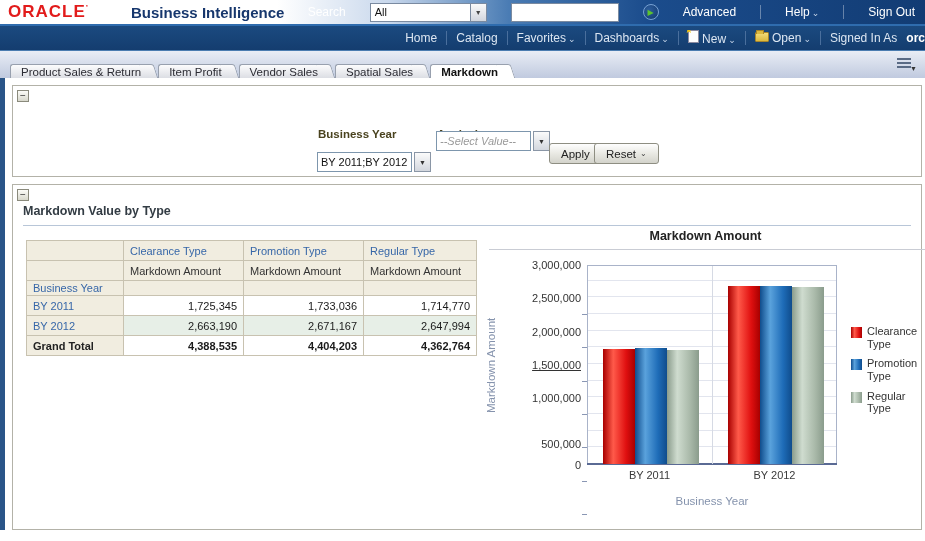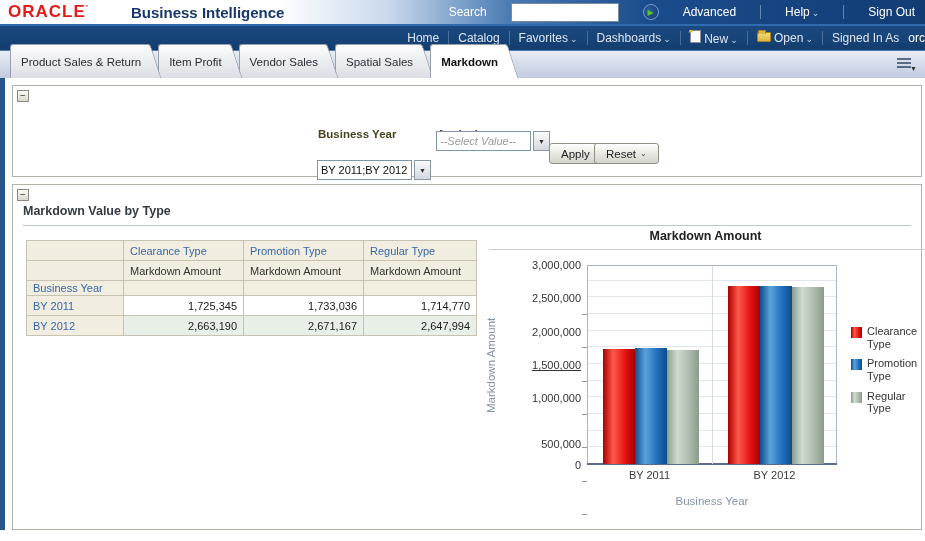--- a/index.html
+++ b/index.html
@@ -26,29 +26,29 @@
   .chev{ font-size:9px; color:#c9d7ea; margin-left:2px; }
 
   
   .menubar{ position:relative; height:25px; background:linear-gradient(#1b4a80,#143d6f); border-bottom:1px solid #4a7cb0; display:flex; align-items:center; }
   .dash-tab{ position:relative; margin-left:8px; height:22px; align-self:flex-end; padding:0 18px 0 12px;
     background:linear-gradient(#ccdcec,#8cb0d4); border-radius:3px 0 0 0;
     clip-path:polygon(0 0, calc(100% - 11px) 0, 100% 100%, 0 100%);
     color:#10365e; font-weight:bold; font-size:12px; display:flex; align-items:center; cursor:pointer; }
   .menu-right{ margin-left:auto; display:flex; align-items:center; gap:9px; padding-right:0; color:#dce6f2; font-size:12px; overflow:hidden; white-space:nowrap; }
   .menu-right .vdiv{ background:#4a6f9d; }
-  .signed-user{ font-weight:normal; color:#fff; }
+  .signed-user{ font-weight:bold; color:#fff; }
   .icon-new{ position:relative; width:11px; height:13px; background:#fdfdfd; border:1px solid #8a8aa0; display:inline-block; }
   .icon-new::after{ content:"★"; position:absolute; left:-4px; top:-6px; color:#f3c513; font-size:9px; }
   .icon-folder{ position:relative; width:14px; height:10px; background:linear-gradient(#f3dc7a,#dcb93e); border:1px solid #a8852a; border-radius:1px; display:inline-block; }
   .icon-folder::before{ content:""; position:absolute; top:-3px; left:0; width:6px; height:3px; background:#dcb93e; border:1px solid #a8852a; border-bottom:none; border-radius:1px 1px 0 0; }
 
   
   .tabstrip{ position:relative; height:27px; background:linear-gradient(#e9edf5,#c0cadf); display:flex; align-items:flex-end; padding-left:10px; }
-  .ptab{ position:relative; height:34px; padding:0 8px 0 10px; margin-right:9px; display:flex; align-items:center;
+  .ptab{ position:relative; height:14px; padding:0 8px 0 10px; margin-right:9px; display:flex; align-items:center;
     background:linear-gradient(#fcfcfd,#dcdee4); border:1px solid #98a0ae; border-right:none; border-bottom:none; border-radius:3px 0 0 0;
     font-size:11.5px; color:#2c2c34; cursor:pointer; white-space:nowrap; }
   .ptab::after{ content:""; position:absolute; top:-1px; right:-7px; bottom:0; width:14px; background:linear-gradient(#fcfcfd,#dcdee4);
     border:1px solid #98a0ae; border-left:none; border-bottom:none; transform:skewX(18deg); border-radius:0 3px 0 0; z-index:-1; }
   .ptab.active{ background:#fff; font-weight:bold; color:#111; z-index:5; }
   .ptab.active::after{ background:#fff; }
   .z7{z-index:7}.z6{z-index:6}.z5b{z-index:5}.z4{z-index:4}.z3{z-index:3}.z2{z-index:2}
   .page-options{ position:absolute; right:8px; top:6px; width:20px; height:15px; cursor:pointer; }
   .page-options .lines{ position:absolute; left:0; top:1px; width:14px; height:10px;
     background:repeating-linear-gradient(to bottom,#5a6b85 0 2px,transparent 2px 4px); }
@@ -114,20 +114,24 @@
   .legend-text{ font-size:11px; color:#333; width:60px; line-height:1.15; }
 </style>
 </head>
 <body>
 
 <div class="brandbar">
   <span class="logo"><span>ORACLE</span><sup>’</sup></span>
   <span class="brand-title">Business Intelligence</span>
   <div class="brand-right">
     <span>Search</span>
+    <span class="combo">
+      <span class="combo-text">All</span>
+      <span class="combo-btn">▼</span>
+    </span>
     <input class="search-input" type="text" value="" style="">
     <span class="go-btn">
         <span>▶</span>
       </span>
     <span class="link">Advanced</span>
     <span class="vdiv"></span>
     <span class="link"><span>Help</span><span class="chev">⌄</span></span>
     <span class="vdiv"></span>
     <span class="link">Sign Out</span>
   </div>
@@ -163,21 +167,21 @@
     <span class="arrow">▼</span>
   </div>
 </div>
 
 <div class="content">
   <div class="left-stripe"></div>
 
   <div class="panel panel1">
     <div class="collapse-btn">−</div>
     <div class="prompt-label" style="left:305px; top:42px;">Business Year</div>
-    <div class="prompt-field" style="left:304px; top:74px;">
+    <div class="prompt-field" style="left:304px; top:66px;">
       <input type="text" value="BY 2011;BY 2012" style="">
       <span class="dd-btn">▼</span>
     </div>
     <div class="prompt-label" style="left:424px; top:42px;">Analysis</div>
     <div class="prompt-field" style="left:423px; top:45px;">
       <input type="text" placeholder="--Select Value--" style="">
       <span class="dd-btn">▼</span>
     </div>
     <div class="btn" style="left:536px; top:57px;">
         <span>Apply</span>
@@ -216,20 +220,26 @@
         <td class="rowlbl w0">BY 2011</td>
         <td class="num w1">1,725,345</td>
         <td class="num w2">1,733,036</td>
         <td class="num w3">1,714,770</td>
       </tr>
       <tr class="striped">
         <td class="rowlbl w0">BY 2012</td>
         <td class="num w1">2,663,190</td>
         <td class="num w2">2,671,167</td>
         <td class="num w3">2,647,994</td>
+      </tr>
+      <tr>
+        <td class="total-lbl w0">Grand Total</td>
+        <td class="num total-num w1">4,388,535</td>
+        <td class="num total-num w2">4,404,203</td>
+        <td class="num total-num w3">4,362,764</td>
       </tr>
     </tbody>
       </table>
 
     <div class="chart">
       <div class="chart-title">Markdown Amount</div>
       <div class="chart-rule"></div>
       <div class="plot-wrap">
         <div class="y-axis-title">Markdown Amount</div>
         <div class="ylabels" id="ylabels">

